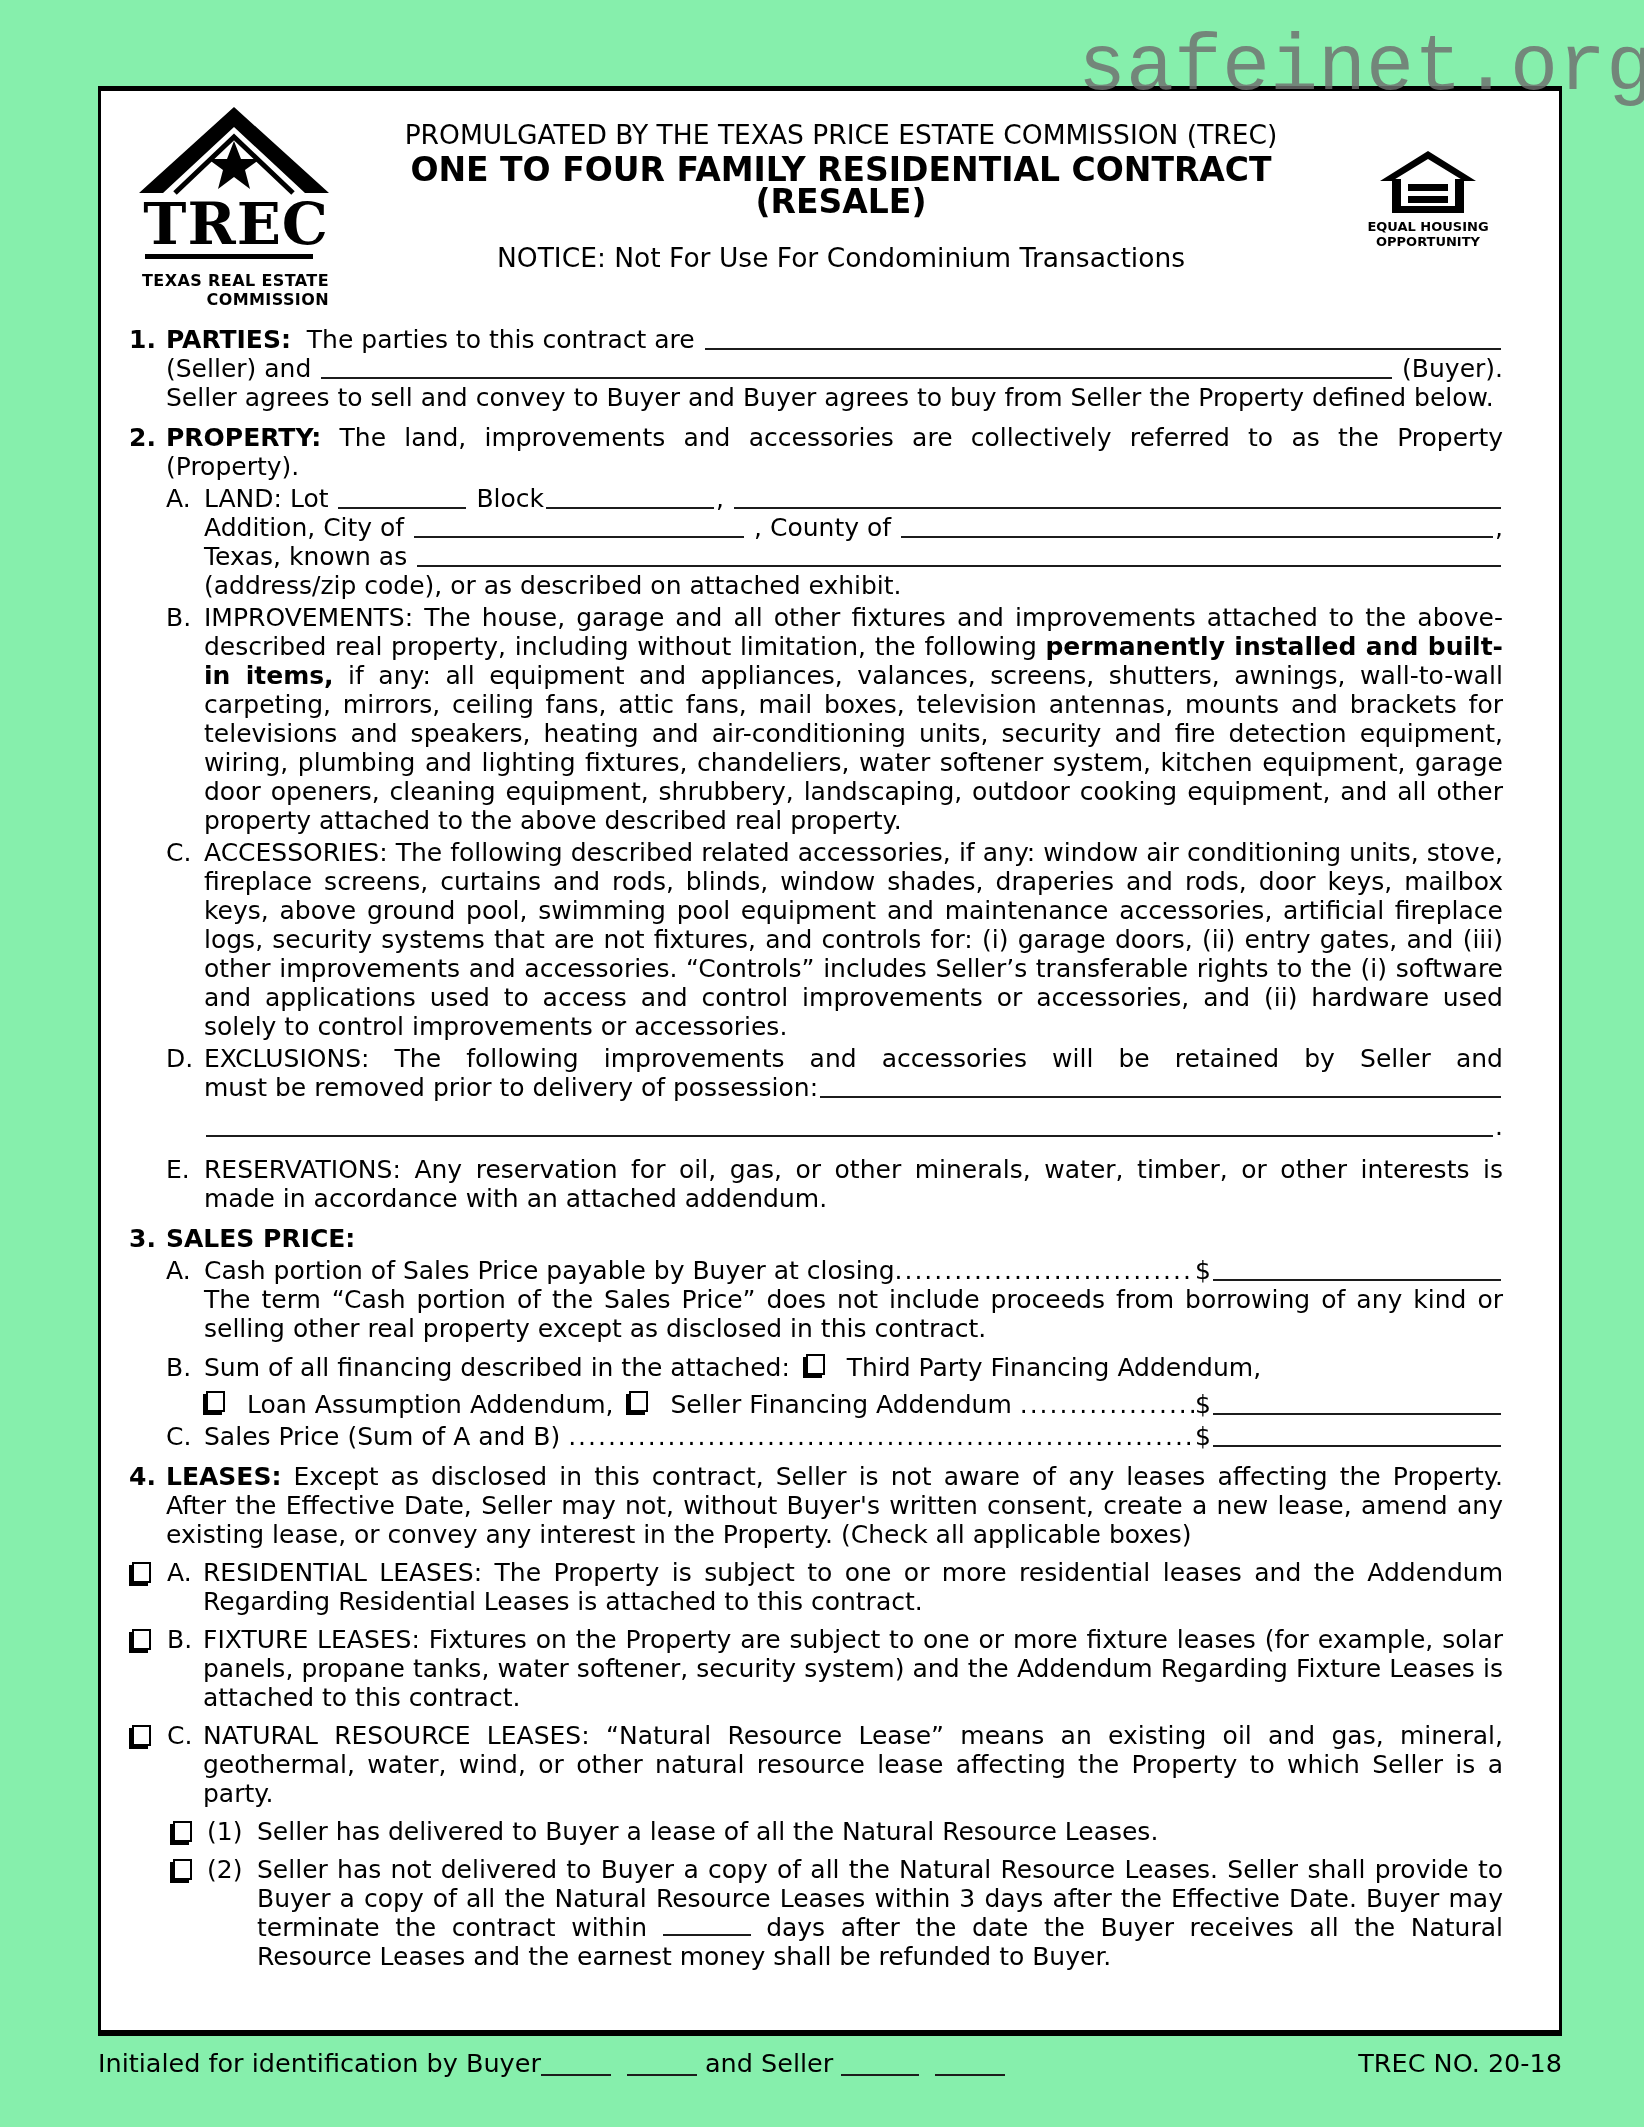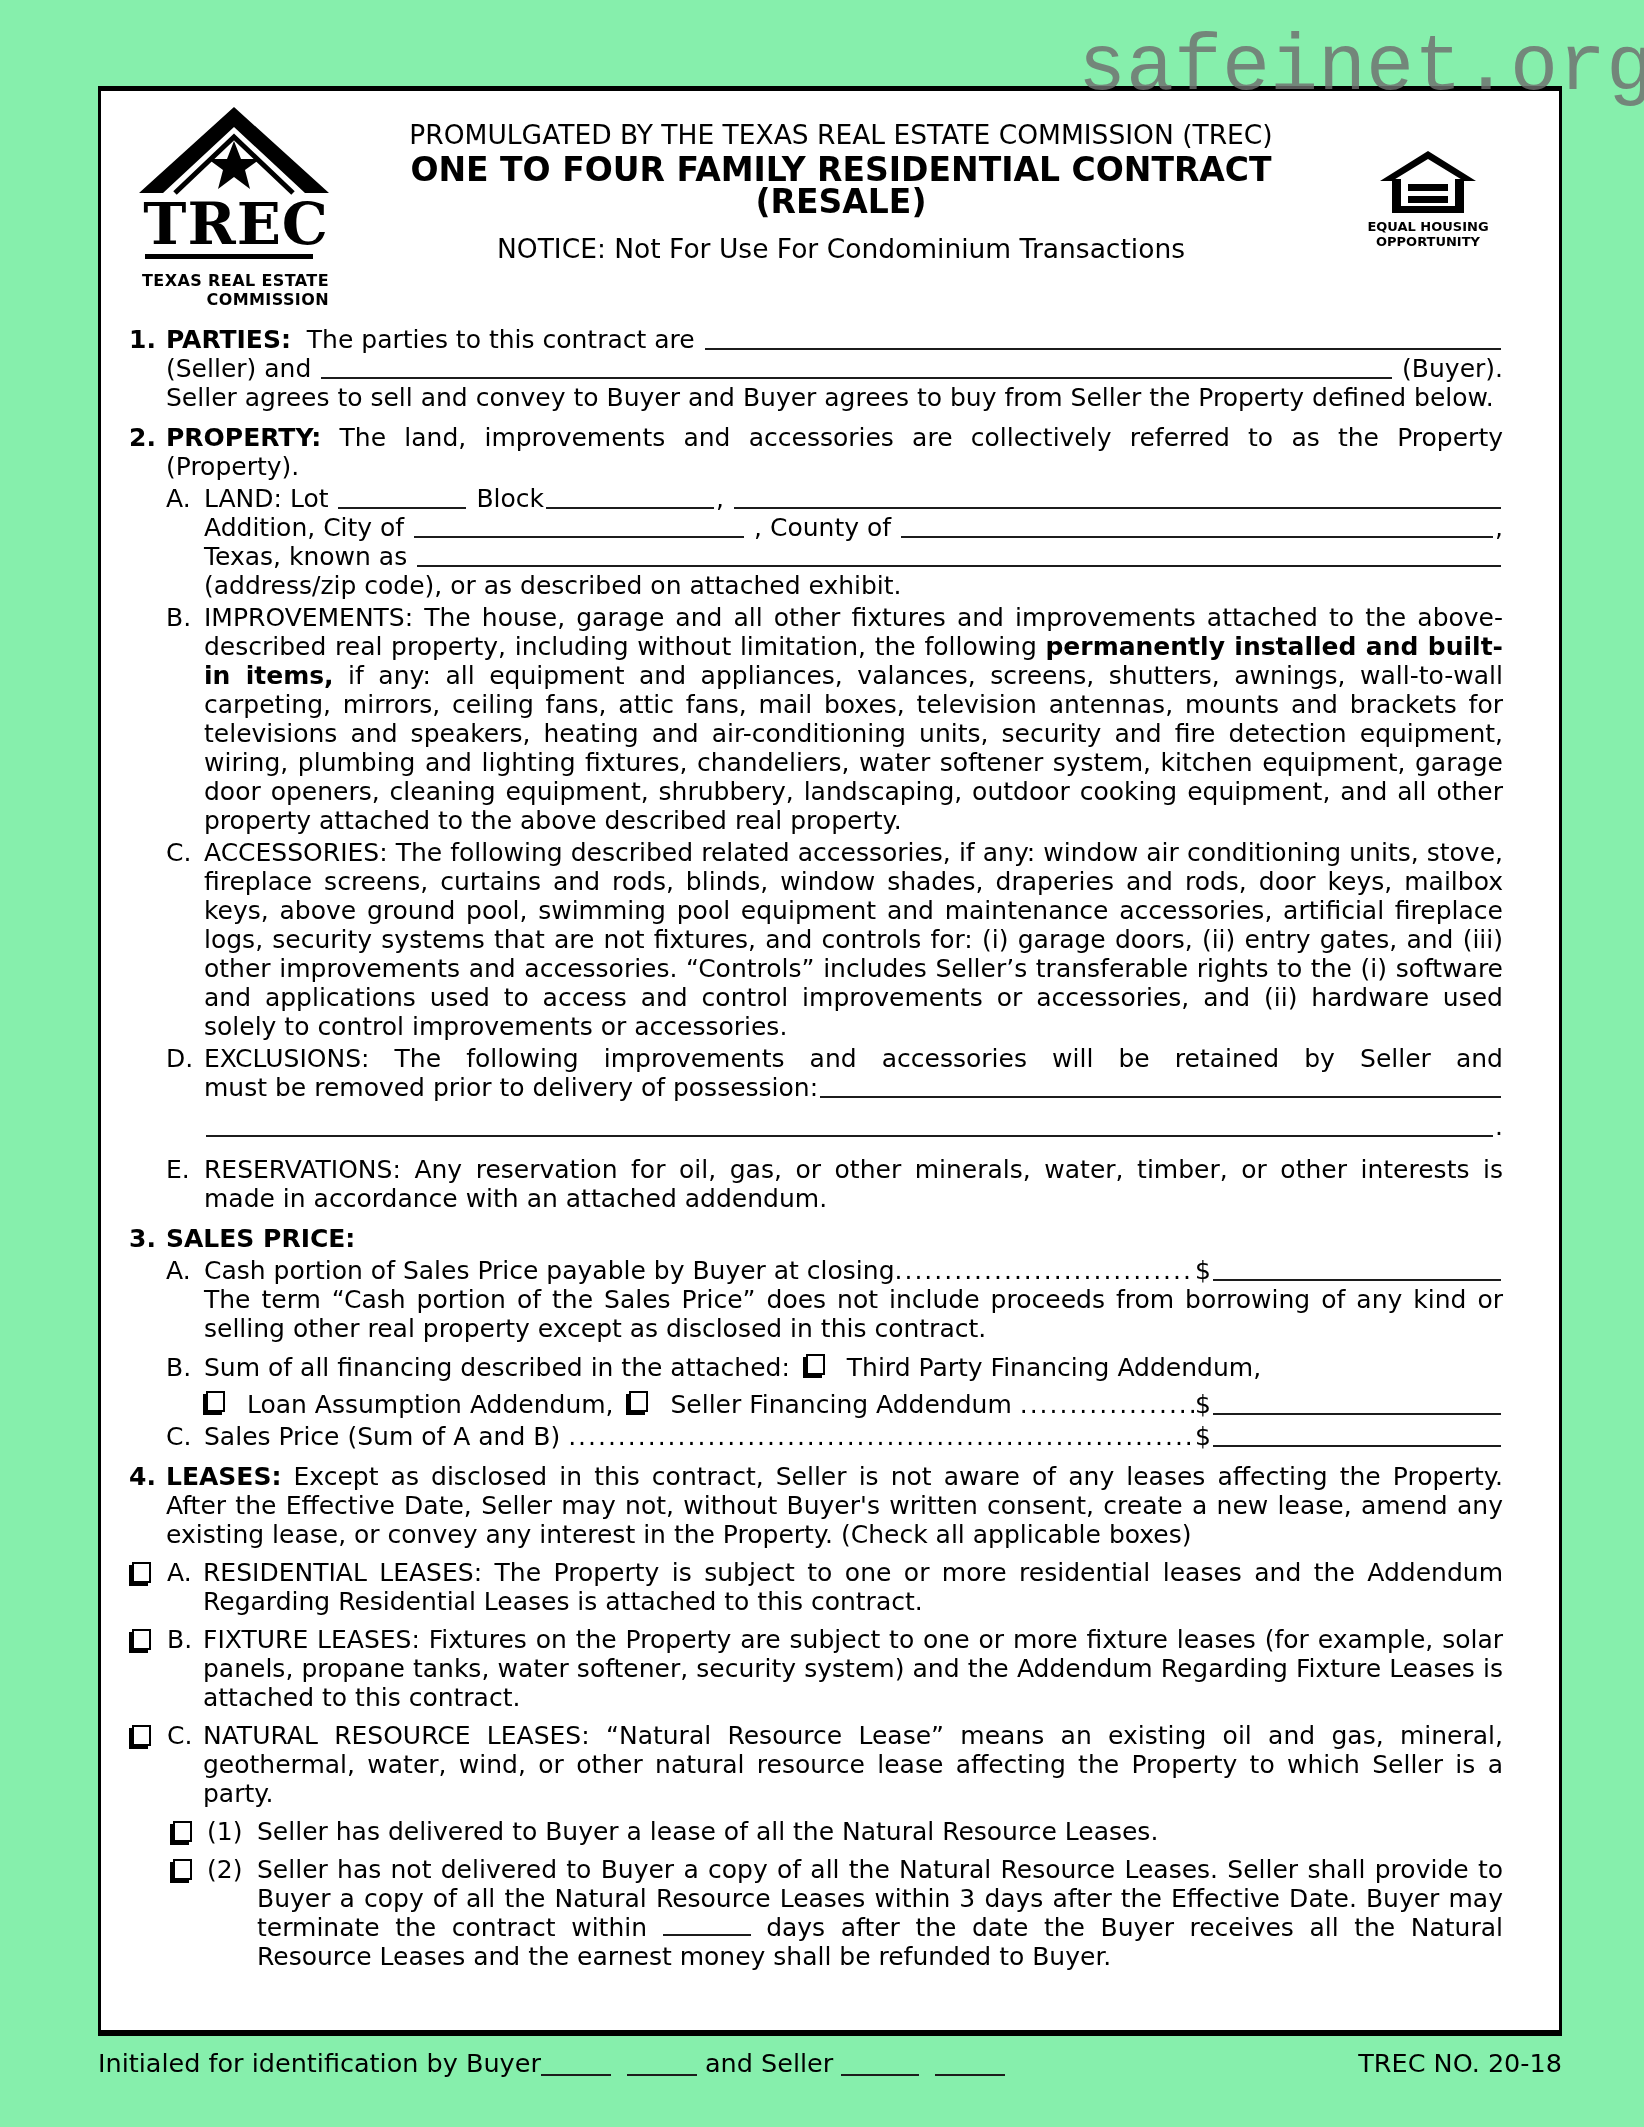--- a/index.html
+++ b/index.html
@@ -15,21 +15,21 @@
     box-sizing:border-box;padding:6px 56px 0 28px;overflow:hidden;background:#fff;}
   .revdate{position:absolute;top:-32px;right:0;font-size:25px;}
 
   .header{display:flex;margin-top:8px;}
   .trec-logo{width:200px;text-align:right;}
   .trec-word{font-family:"DejaVu Serif","Liberation Serif",serif;font-weight:bold;
     font-size:58px;line-height:54px;letter-spacing:1px;margin-top:-4px;}
   .trec-bar{height:5px;background:#000;width:168px;margin:3px auto 0 auto;}
   .trec-sub{font-size:16px;font-weight:bold;letter-spacing:.4px;margin-top:12px;}
   .header-center{flex:1;text-align:center;padding-top:14px;font-size:26.5px;line-height:32px;}
-  .doc-title{font-size:33px;font-weight:bold;margin:3px 0 15px 0;}
+  .doc-title{font-size:33px;font-weight:bold;margin:3px 0 24px 0;}
   .eho{width:150px;text-align:center;font-size:13px;font-weight:bold;line-height:15px;padding-top:46px;}
   .eho svg{display:block;margin:0 auto 4px auto;}
 
   .sec{position:relative;padding-left:37px;margin-top:11px;font-size:25px;line-height:29px;}
   .num{position:absolute;left:0;top:0;font-weight:bold;}
   .bold{font-weight:bold;}
   p{margin:0;}
   .just{text-align:justify;}
   .jlast{text-align:justify;text-align-last:justify;}
   .sub{position:relative;padding-left:38px;margin-top:3px;}
@@ -79,21 +79,21 @@
         <svg width="190" height="92" viewBox="0 0 190 92">
           <polygon points="95,2 190,88 166,88 95,22 24,88 0,88" fill="#000"></polygon>
           <polyline points="36,88 95,32 154,88" fill="none" stroke="#000" stroke-width="5"></polyline>
           <polygon points="95,36 102,54 121,54 106,65 111,84 95,72 79,84 84,65 69,54 88,54" fill="#000"></polygon>
         </svg>
         <div class="trec-word">TREC</div>
         <div class="trec-bar"></div>
         <div class="trec-sub">TEXAS REAL ESTATE COMMISSION</div>
       </div>
       <div class="header-center">
-        <div>PROMULGATED BY THE TEXAS REAL ESTATE COMMISSION (TREC)</div>
+        <div>PROMULGATED BY THE TEXAS PRICE ESTATE COMMISSION (TREC)</div>
         <div class="doc-title">ONE TO FOUR FAMILY RESIDENTIAL CONTRACT (RESALE)</div>
         <div>NOTICE:  Not For Use For Condominium Transactions</div>
       </div>
       <div class="eho">
         <svg width="96" height="64" viewBox="0 0 96 64">
           <polygon points="48,0 96,30 84,30 48,8 12,30 0,30" fill="#000"></polygon>
           <rect x="12" y="28" width="72" height="34" fill="#000"></rect>
           <rect x="21" y="28" width="54" height="27" fill="#fff"></rect>
           <rect x="28" y="33" width="40" height="7" fill="#000"></rect>
           <rect x="28" y="45" width="40" height="7" fill="#000"></rect>

